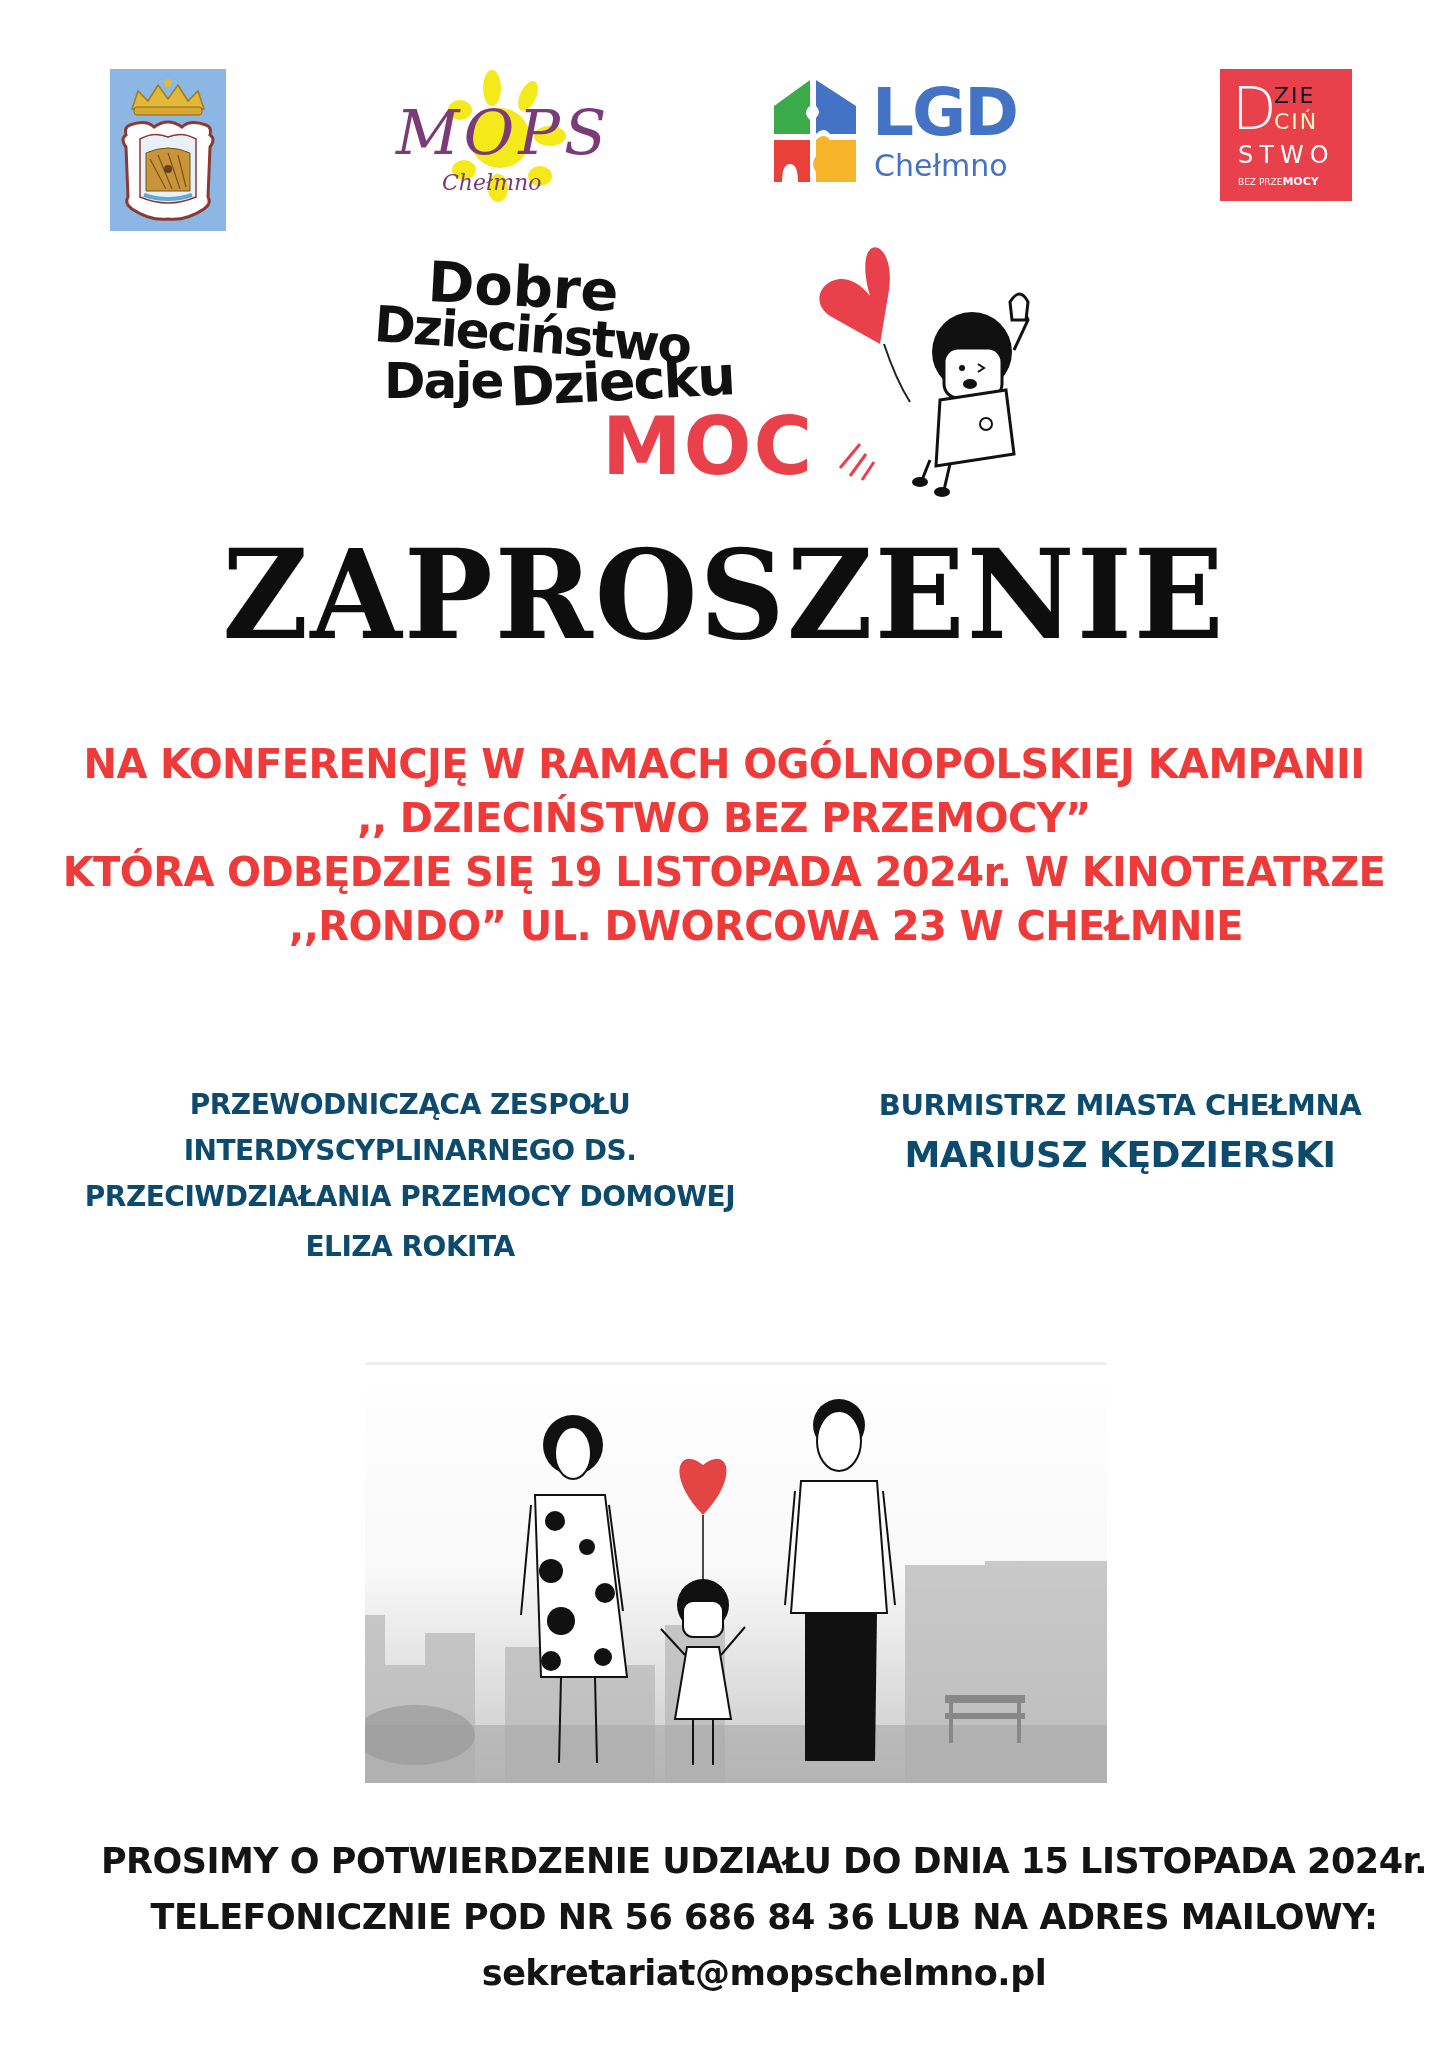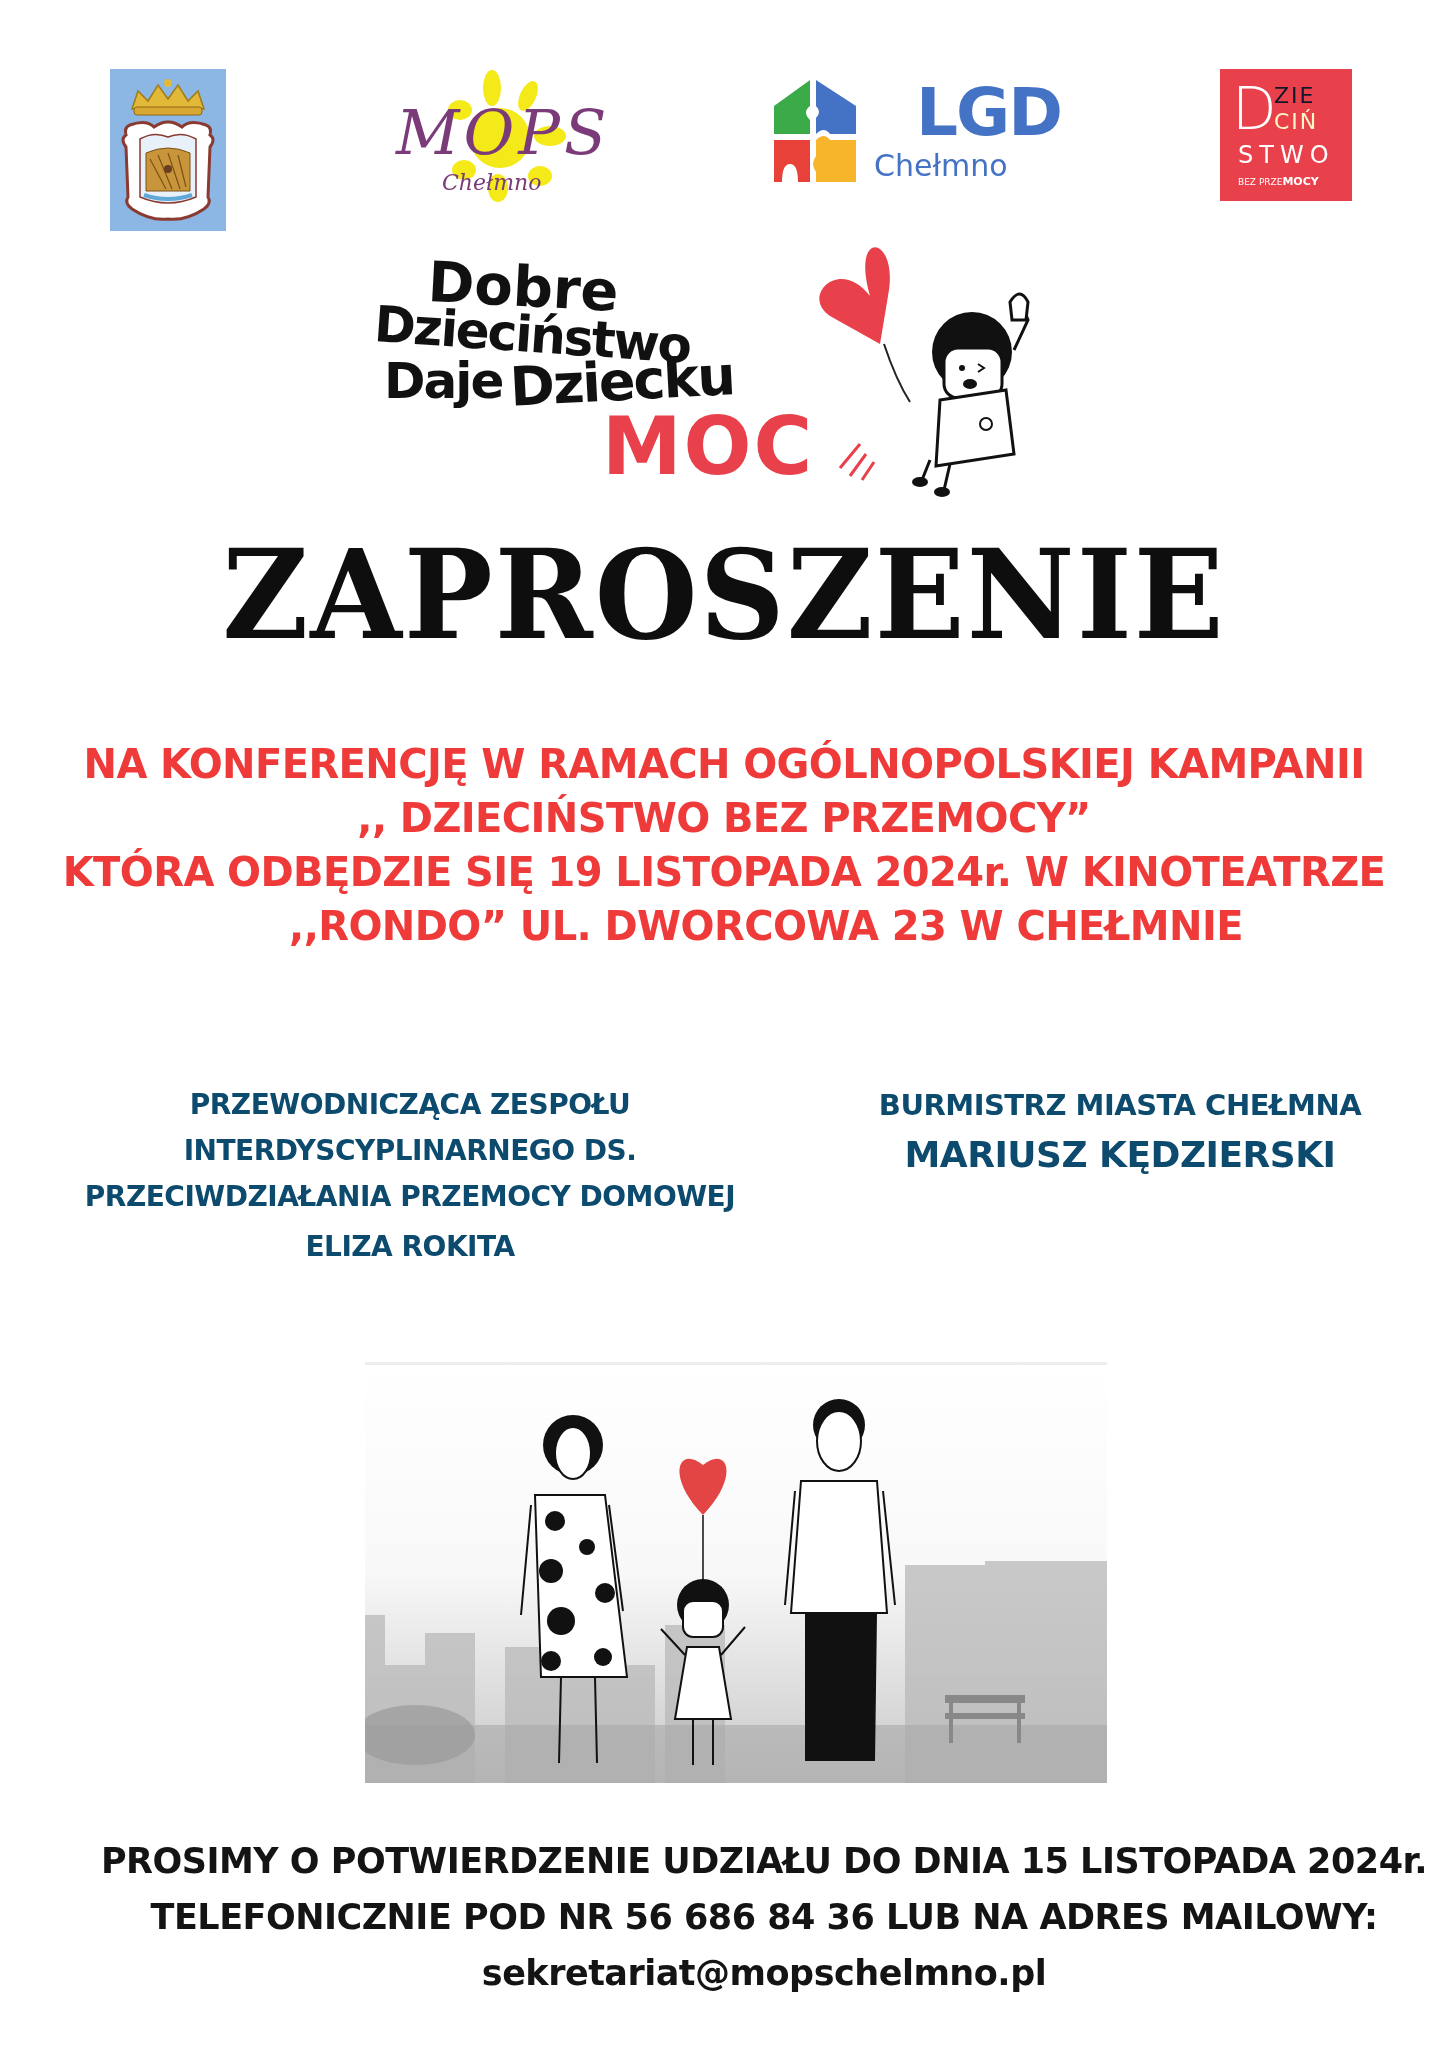--- a/index.html
+++ b/index.html
@@ -67,21 +67,21 @@
   <div class="abs" style="left:62px; top:104px; font-family:'DejaVu Serif', serif; font-size:22px; color:#7b3a78; font-style:italic;">Chełmno</div>
 </div>
 
 <div id="lgd" class="abs">
   <svg width="90" height="110" viewBox="0 0 90 110" class="abs" style="left:0; top:0;">
     <path d="M4 30 L40 4 L40 30 Q32 36 40 44 L40 58 L4 58 Z" fill="#3bab4a"></path>
     <path d="M46 4 L86 30 L86 58 L60 58 Q54 50 46 58 L46 42 Q52 36 46 30 Z" fill="#4472c4"></path>
     <path d="M4 64 L40 64 L40 106 L28 106 Q28 88 20 88 Q12 88 12 106 L4 106 Z" fill="#e8413a"></path>
     <path d="M46 64 Q54 56 60 64 L86 64 L86 106 L46 106 L46 96 Q40 88 46 80 Z" fill="#f7b52b"></path>
   </svg>
-  <div class="abs" style="left:102px; top:-2px; font-family:'DejaVu Sans', sans-serif; font-weight:bold; font-size:66px; color:#4472c4; letter-spacing:-2px;margin-left:44px;">LGD</div>
+  <div class="abs" style="left:102px; top:-2px; font-family:'DejaVu Sans', sans-serif; font-weight:bold; font-size:66px; color:#4472c4; letter-spacing:-2px;">LGD</div>
   <div class="abs" style="left:104px; top:72px; font-family:'DejaVu Sans', sans-serif; font-size:30px; color:#4472c4;">Chełmno</div>
 </div>
 
 <div id="dz" class="abs">
   <div class="abs" style="left:12px; top:6px; font-family:'DejaVu Sans', sans-serif; font-size:58px; color:#fff; font-weight:300;">D</div>
   <div class="abs" style="left:54px; top:14px; font-family:'DejaVu Sans', sans-serif; font-size:22px; color:#0f172a; letter-spacing:2px;">ZIE</div>
   <div class="abs" style="left:54px; top:40px; font-family:'DejaVu Sans', sans-serif; font-size:22px; color:#fef9c3; letter-spacing:2px;">CIŃ</div>
   <div class="abs" style="left:18px; top:72px; font-family:'DejaVu Sans', sans-serif; font-size:24px; color:#fff; letter-spacing:6px;">STWO</div>
   <div class="abs" style="left:18px; top:106px; font-family:'DejaVu Sans', sans-serif; font-size:9px; color:#fff;">
     <span>BEZ PRZE</span><span style="font-weight:bold; font-size:11px;">MOCY</span>

